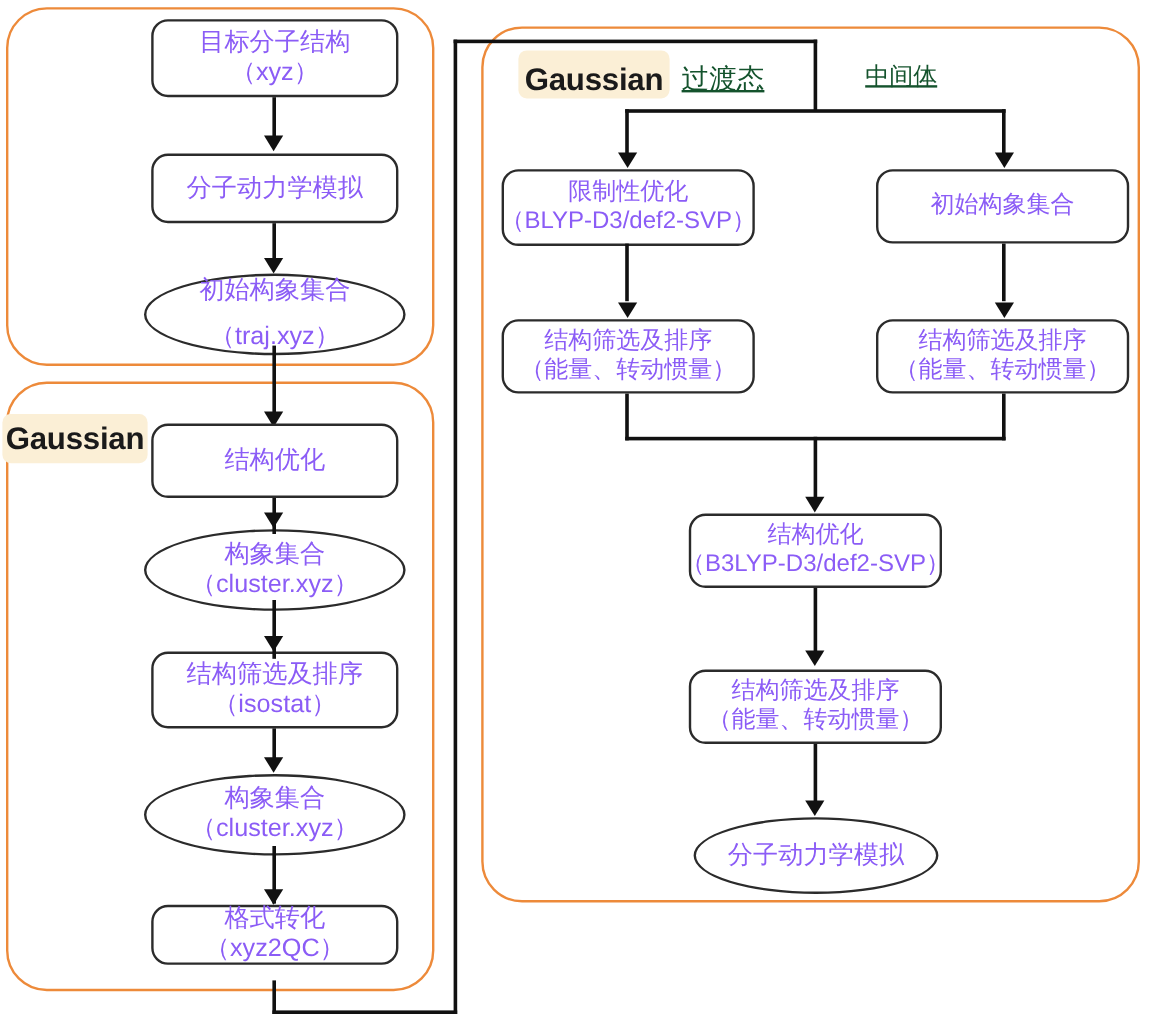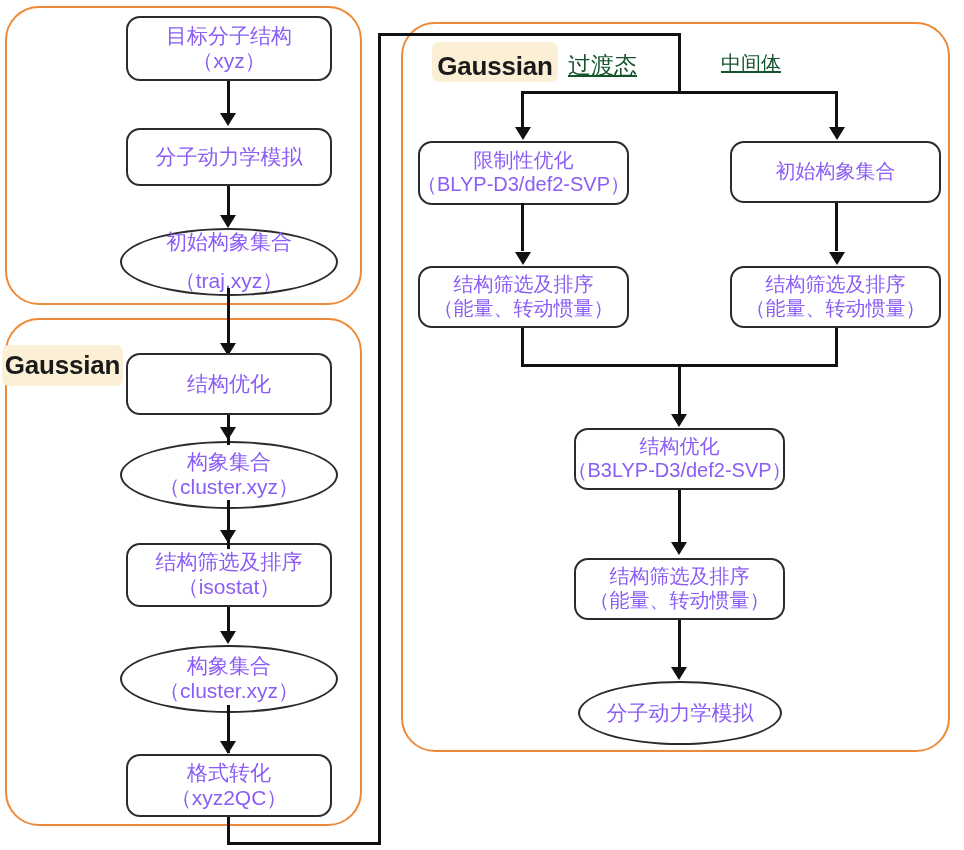--- a/index.html
+++ b/index.html
@@ -140,21 +140,21 @@
   <div class="node rect" style="left:126px; top:543px; width:206px; height:64px; font-size:21px;">
     <span class="l1">结构筛选及排序</span>
     <span class="l2">（isostat）</span>
   </div>
 
   <div class="node oval" style="left:120px; top:645px; width:218px; height:68px; font-size:21px;">
     <span class="l1">构象集合</span>
     <span class="l2">（cluster.xyz）</span>
   </div>
 
-  <div class="node rect" style="left:126px; top:754px; width:206px; height:63px; font-size:21px;">
+  <div class="node rect" style="left:126px; top:754px; width:206px; height:50px; font-size:21px;">
     <span class="l1">格式转化</span>
     <span class="l2">（xyz2QC）</span>
   </div>
 
   <div class="vline" style="left:227px; top:415px; height:30px;"></div>
   <div class="arrowhead" style="left:220px; top:427px;"></div>
 
   <div class="vline" style="left:227px; top:500px; height:49px;"></div>
   <div class="arrowhead" style="left:220px; top:530px;"></div>
 

